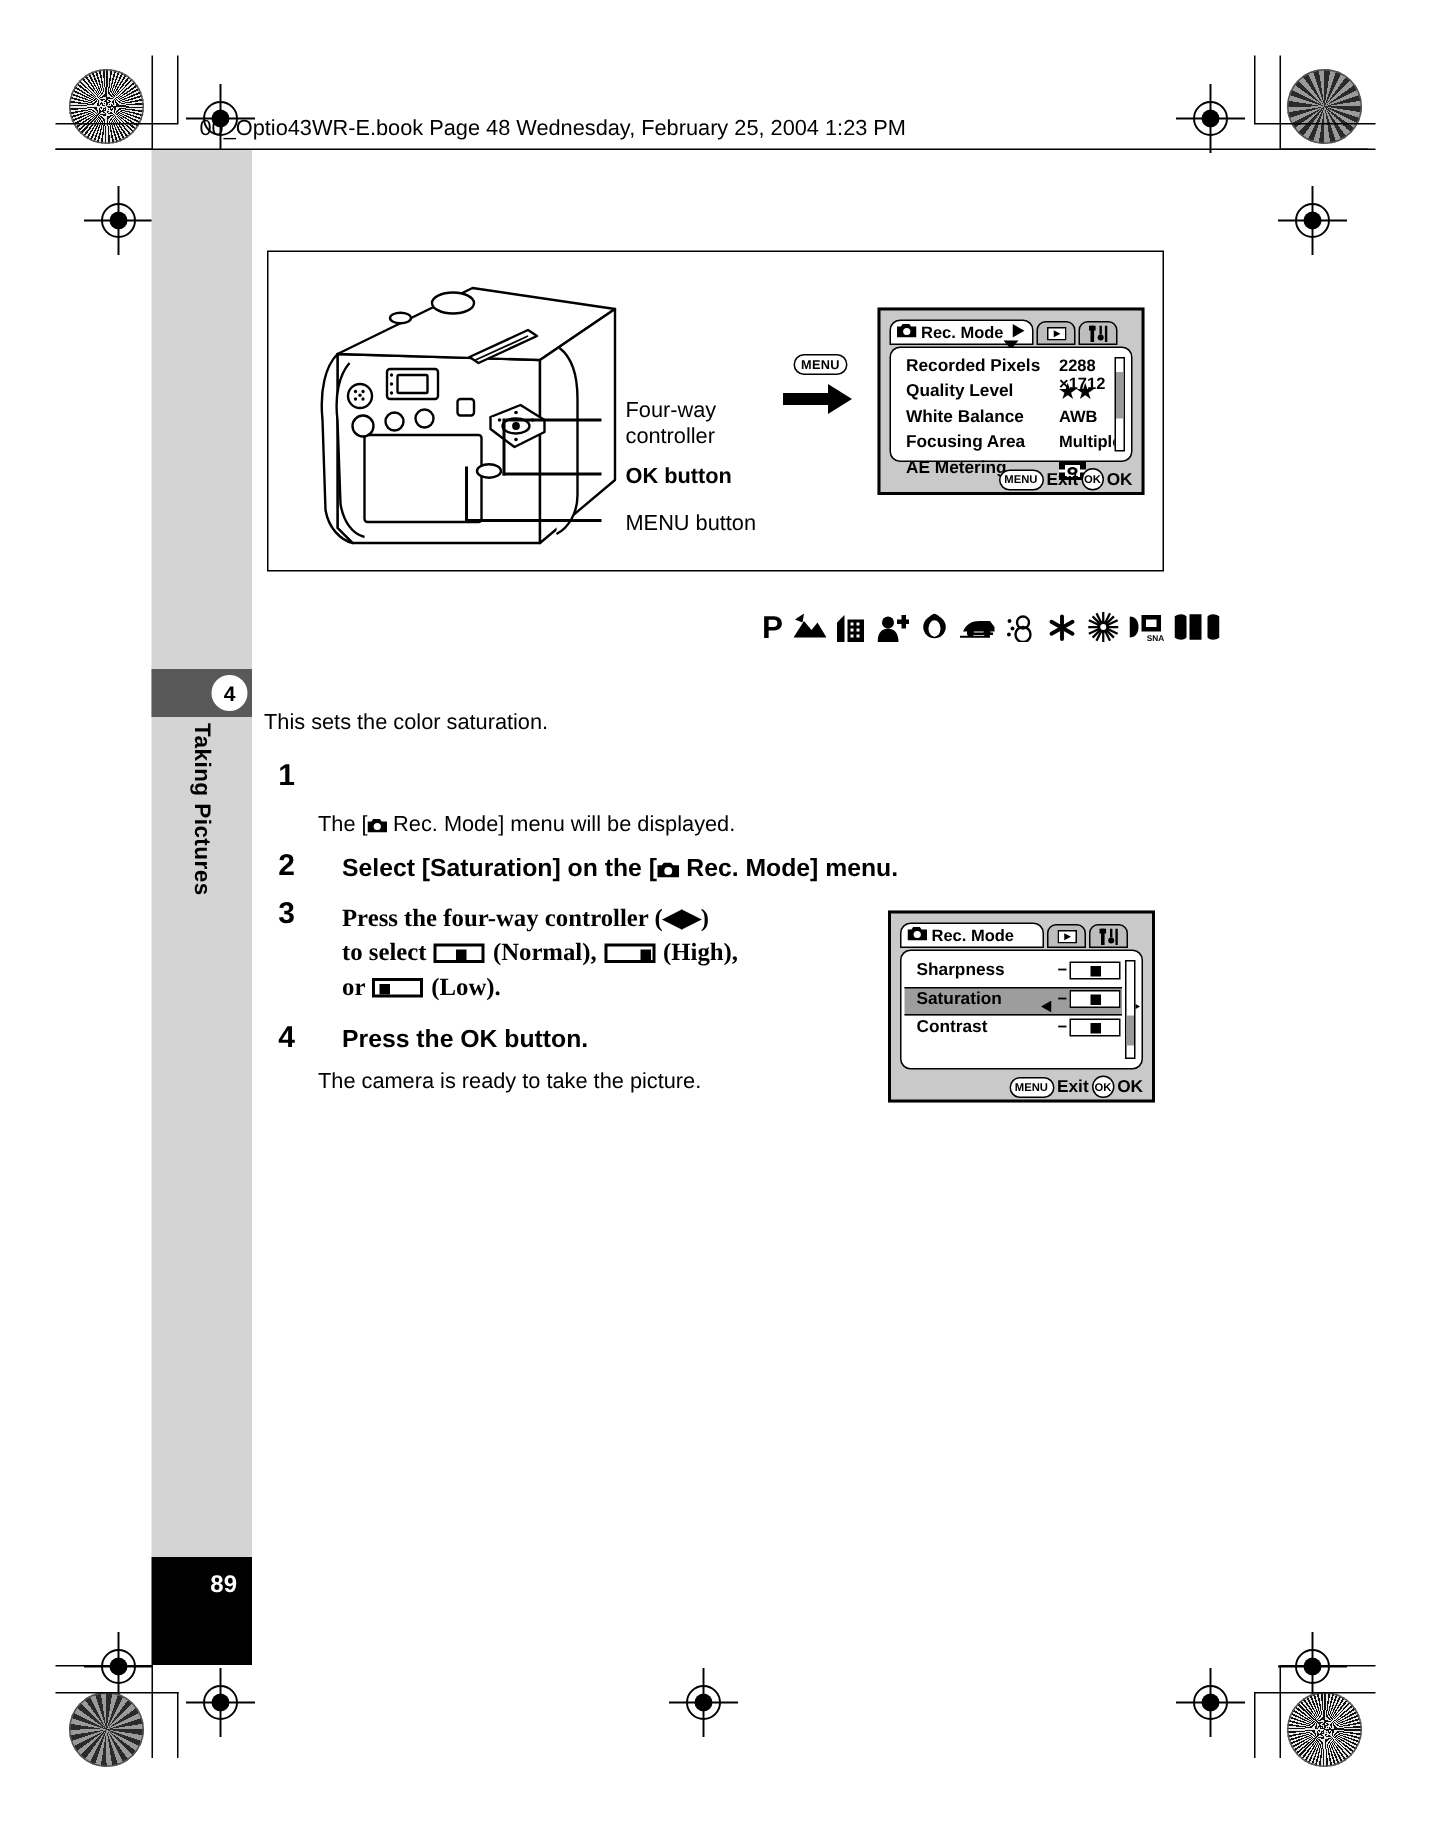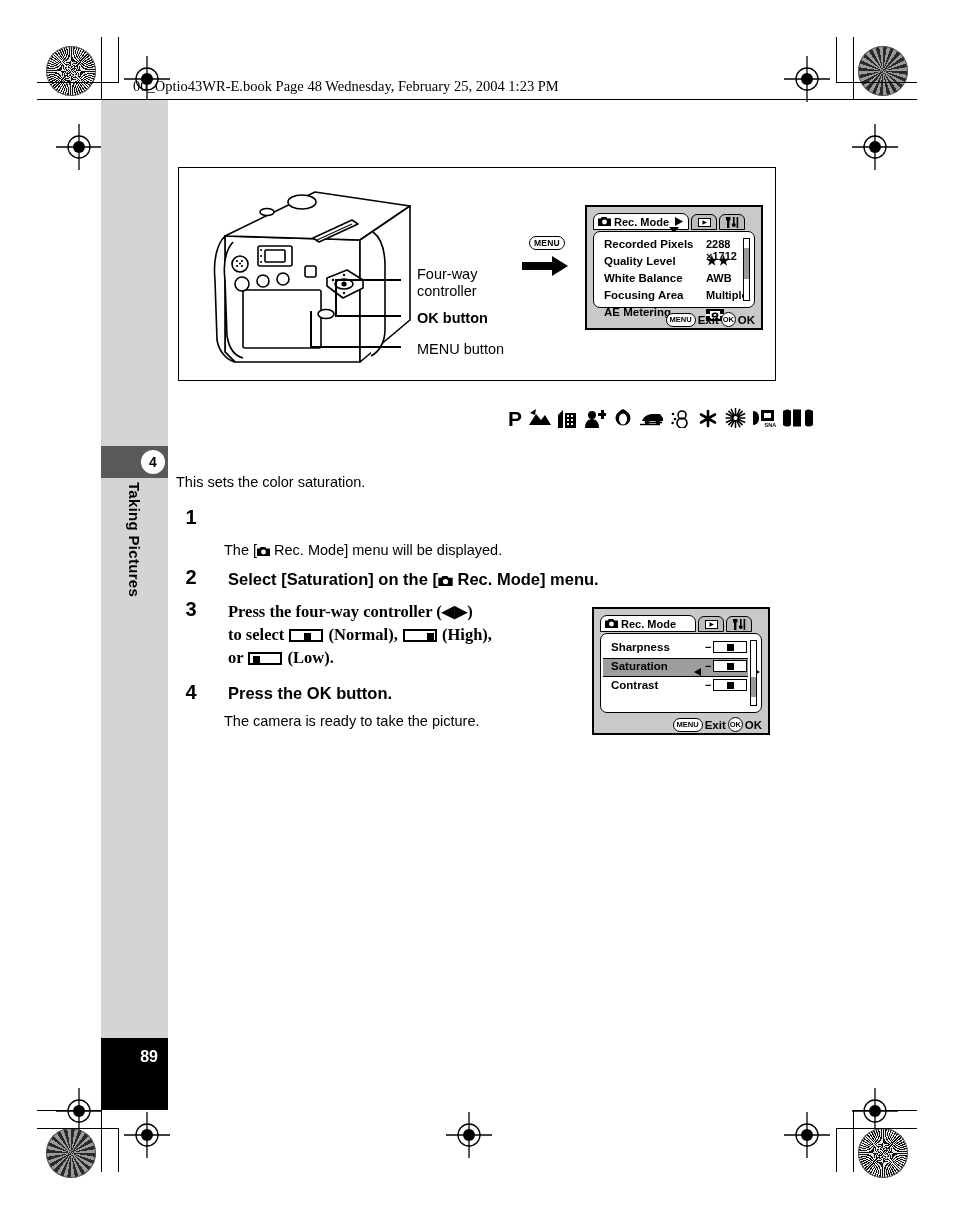--- a/index.html
+++ b/index.html
@@ -31,21 +31,21 @@
     background:#fff;color:#000;font-size:14px;font-weight:bold;display:flex;align-items:center;
     justify-content:center;}
   .sidebar-vtext{position:absolute;left:101px;top:482px;width:67px;height:230px;
     display:flex;align-items:flex-start;justify-content:center;}
   .sidebar-vtext span{writing-mode:vertical-rl;font-size:15px;font-weight:bold;letter-spacing:.3px;}
   .page-block{position:absolute;left:101px;top:1038px;width:67px;height:72px;background:#000;}
   .page-num{position:absolute;left:101px;top:1048px;width:57px;text-align:right;color:#fff;
     font-size:16px;font-weight:bold;}
 
   
-  .headerline{position:absolute;left:133px;top:78px;font-family:Liberation Serif, serif;
+  .headerline{position:absolute;left:133px;top:78px;font-family:Liberation Sans, sans-serif;
     font-size:14.5px;white-space:nowrap;}
   .hdr-rule{position:absolute;left:37px;top:99px;width:875px;height:1px;background:#000;}
 
   
   .figbox{position:absolute;left:178px;top:167px;width:596px;height:212px;border:1px solid #000;
     background:#fff;}
 
   
   .camera{position:absolute;left:16px;top:12px;width:250px;height:190px;}
   .camera svg{display:block;}
@@ -99,21 +99,21 @@
   
   .heading{position:absolute;left:176px;top:433px;width:600px;height:29px;background:#595959;
     display:flex;align-items:center;}
   .heading span{color:#fff;font-size:19.5px;font-weight:bold;padding-left:8px;letter-spacing:.2px;}
 
   .intro{position:absolute;left:176px;top:474px;font-size:14.5px;}
 
   
   .stepnum{position:absolute;font-size:20px;font-weight:bold;width:22px;text-align:center;}
   .steptitle{position:absolute;left:228px;font-size:16.5px;font-weight:bold;line-height:23px;}
-  .stepbody{position:absolute;left:224px;font-size:14.5px;line-height:20px;}
+  .stepbody{position:absolute;left:212px;font-size:14.5px;line-height:20px;}
 
   .cam-inline{display:inline-block;vertical-align:-1px;}
   .lvl-inline{display:inline-block;vertical-align:-2px;width:34px;height:13px;border:2px solid #000;
     background:#fff;position:relative;box-sizing:border-box;margin:0 1px;}
   .lvl-inline i{position:absolute;top:1.5px;width:7px;height:7px;background:#000;}
 </style>
 </head>
 <body>
 
 <div class="page">

